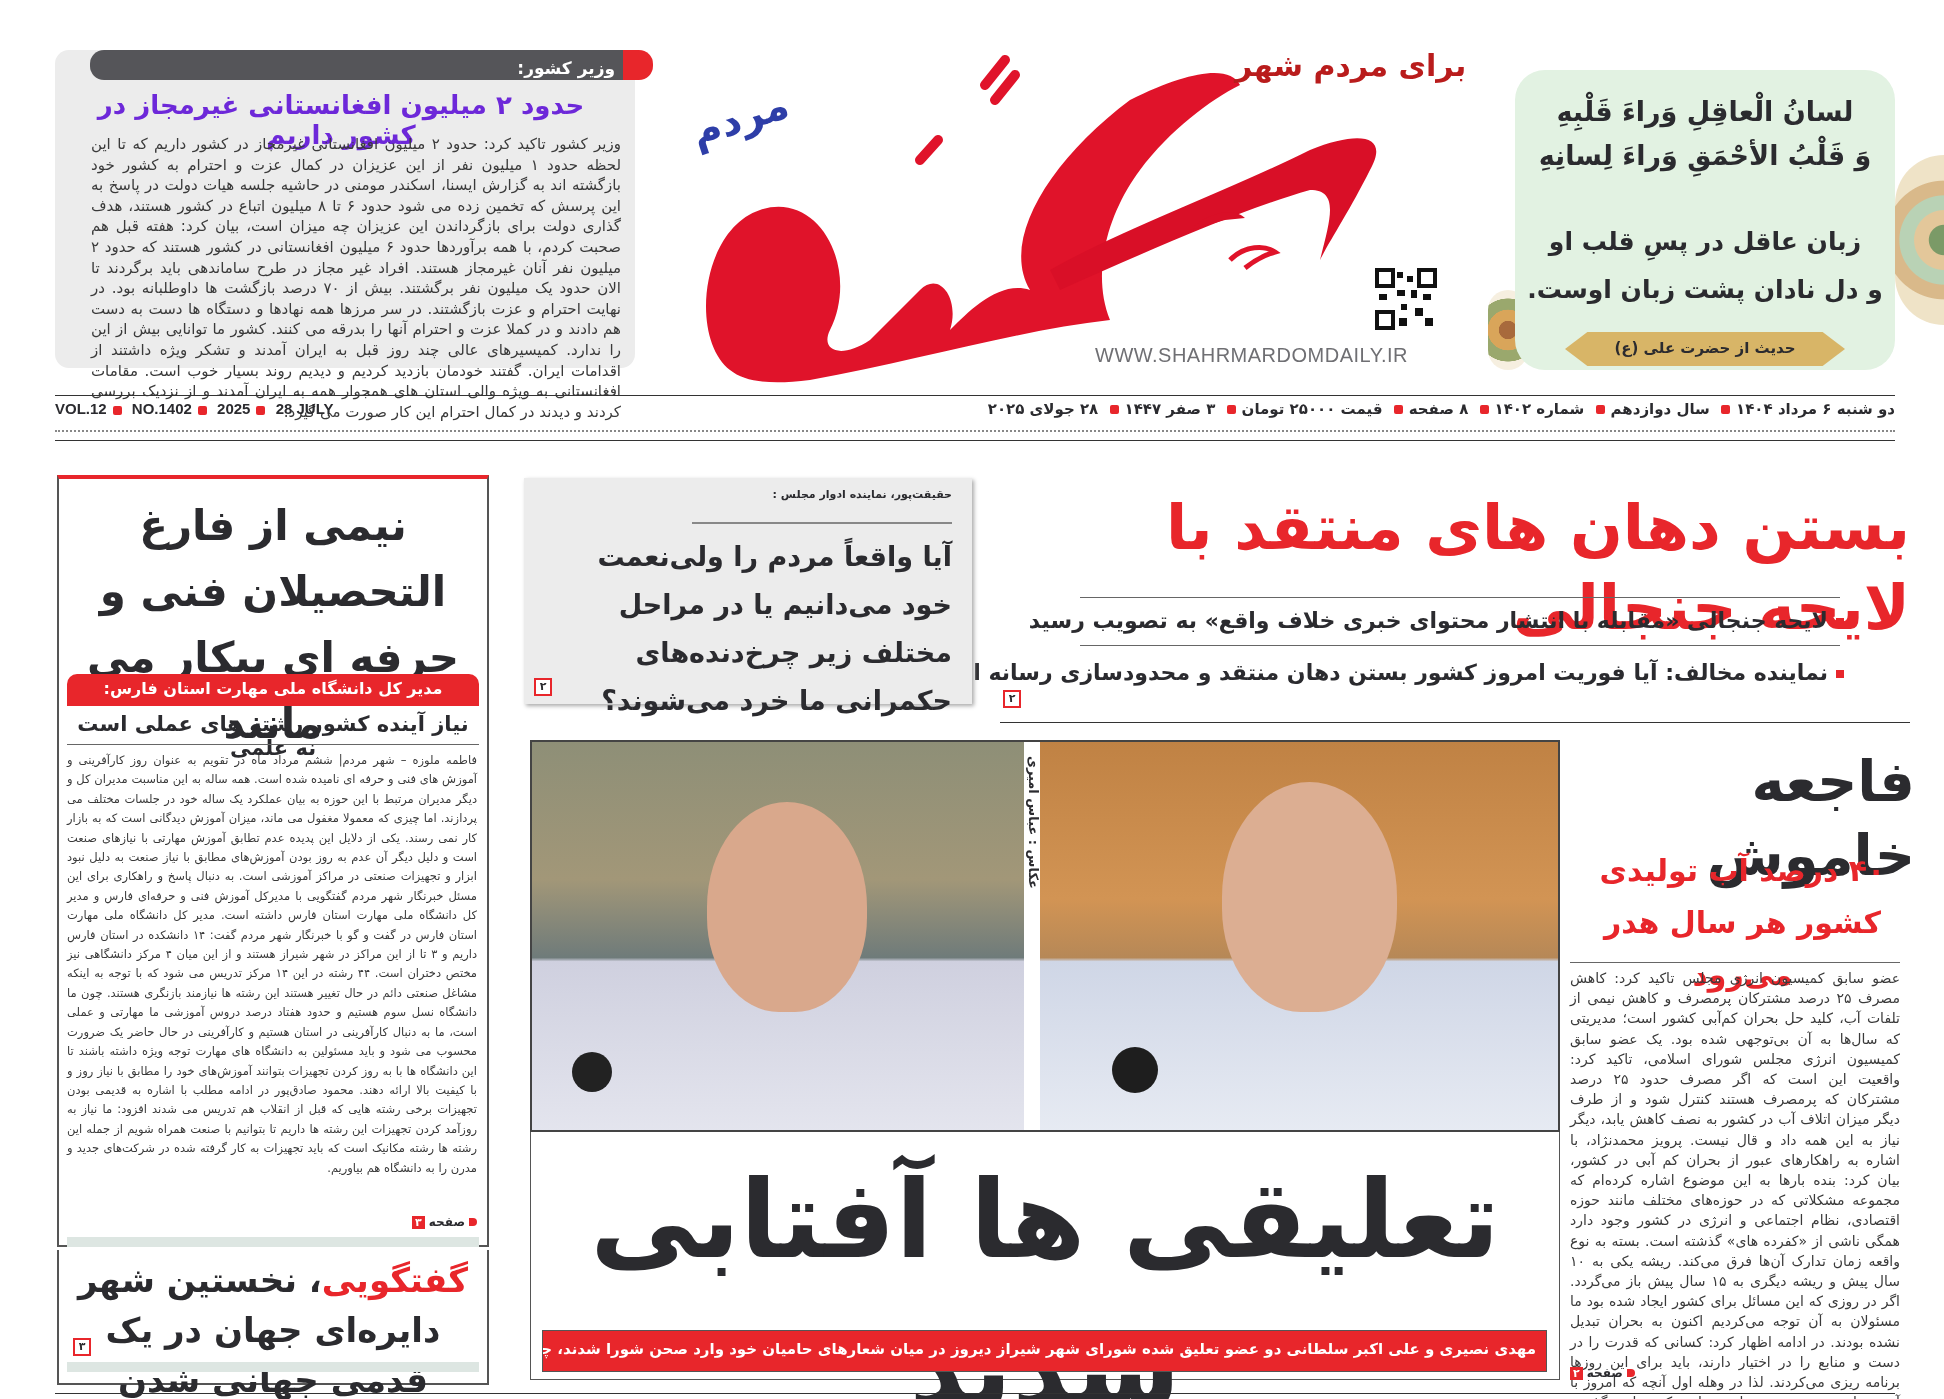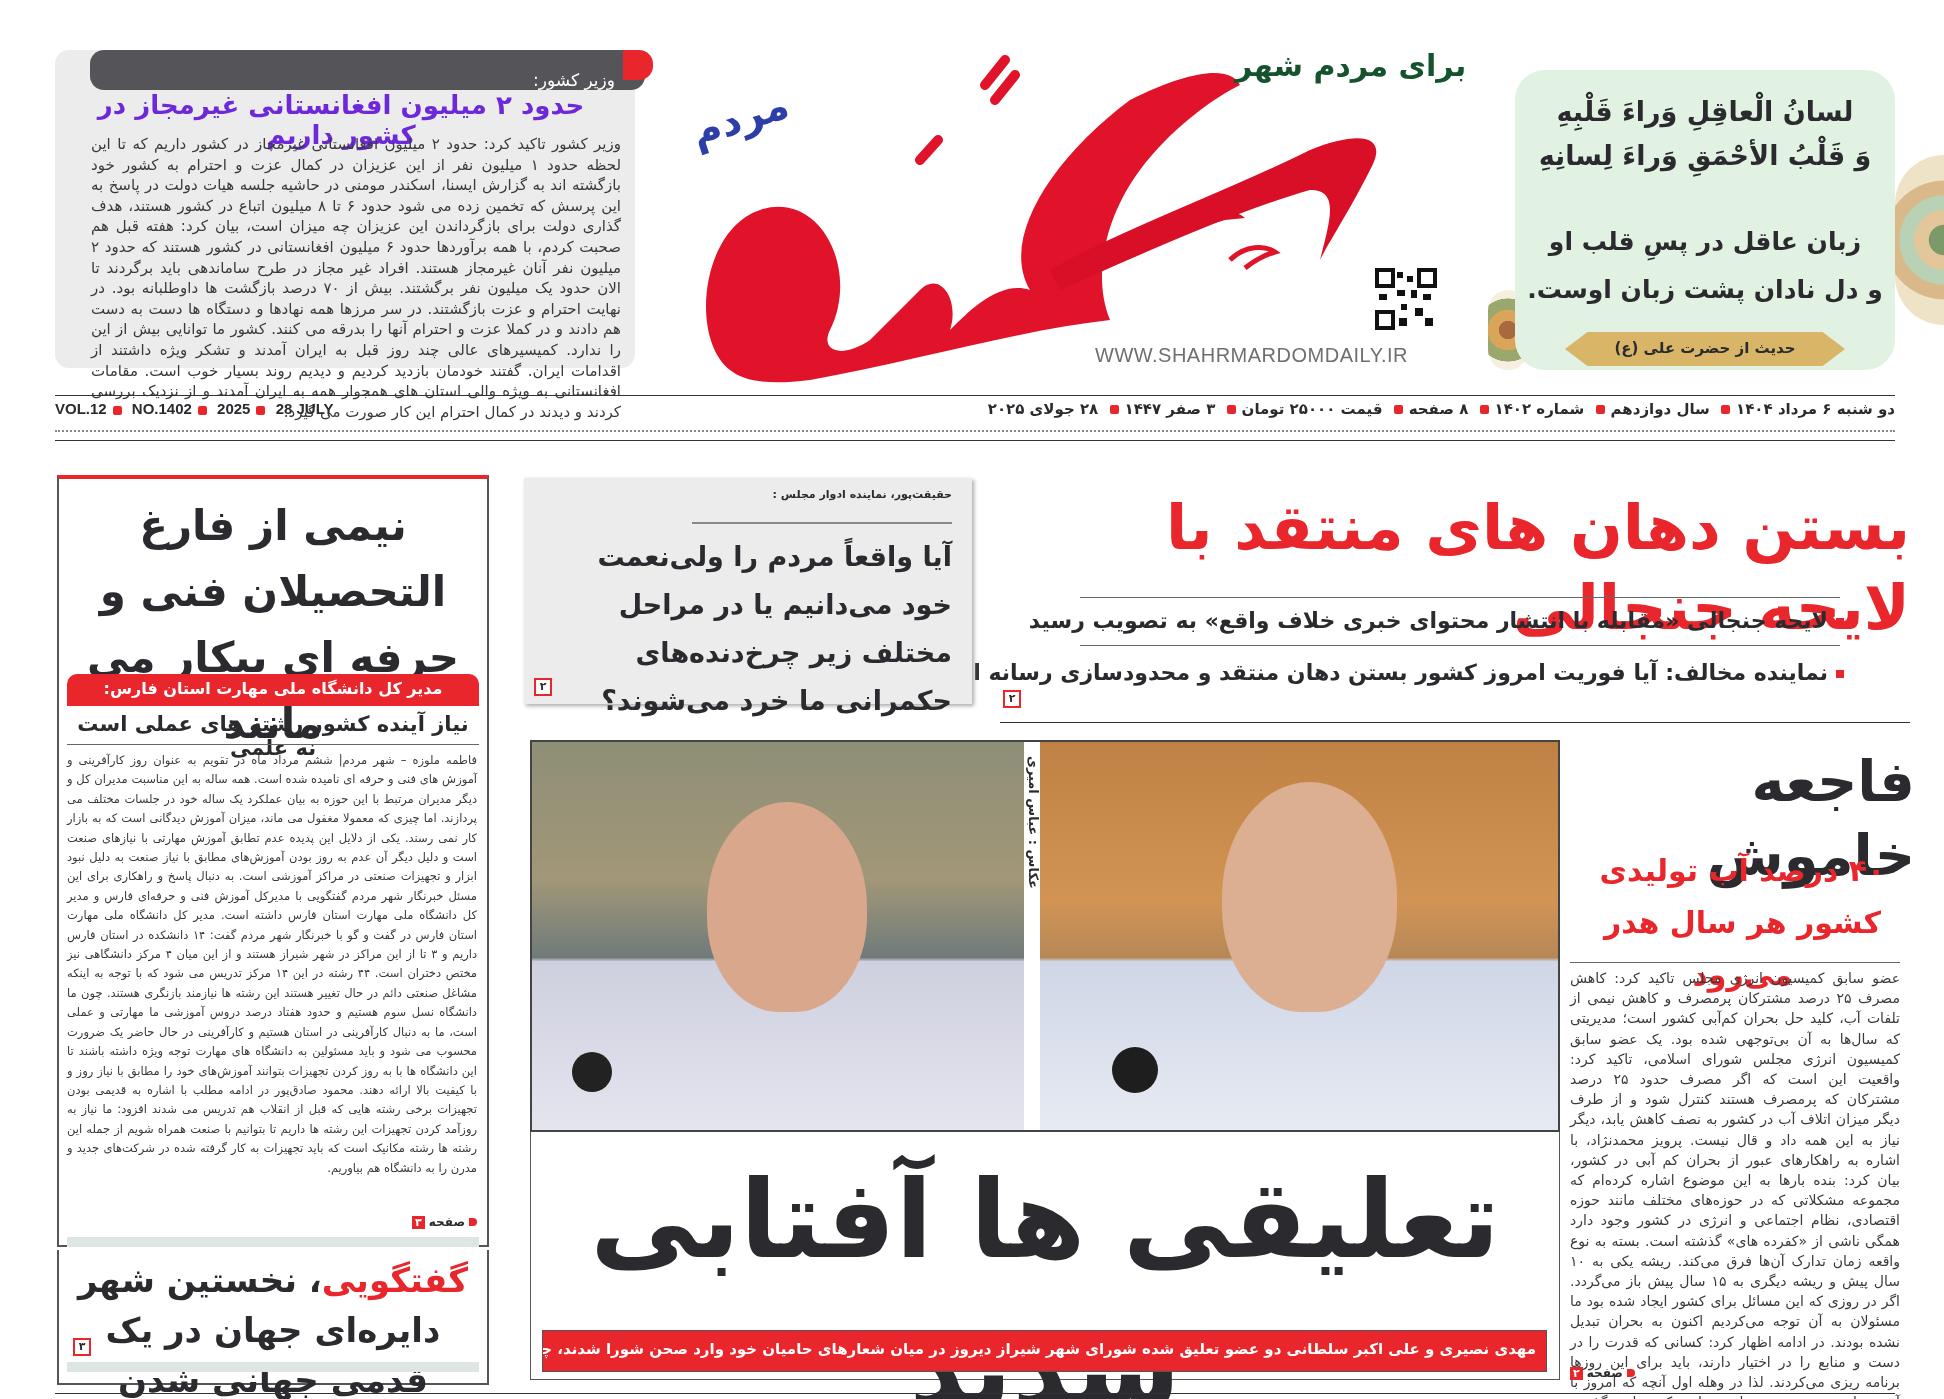--- a/index.html
+++ b/index.html
@@ -2,27 +2,27 @@
 <html lang="fa" dir="rtl"><head>
 <meta charset="utf-8">
 <style>
   * { box-sizing: border-box; margin: 0; padding: 0; }
   html, body { width: 1944px; height: 1399px; background: #ffffff; overflow: hidden; }
   body { font-family: "DejaVu Sans", sans-serif; color: #2b2b2f; position: relative; direction: rtl; }
   .abs { position: absolute; }
 
   
   .top-news { left: 55px; top: 50px; width: 580px; height: 318px; background: #ececec; border-radius: 14px; }
-  .top-news .kicker { position: absolute; left: 35px; top: 0; width: 555px; height: 30px; background: #555559; color: #fff; border-radius: 14px 14px 14px 14px; font-size: 17px; font-weight: normal; padding: 20px 30px; text-align: right; }
+  .top-news .kicker { position: absolute; left: 35px; top: 0; width: 555px; height: 30px; background: #555559; color: #fff; border-radius: 14px 14px 14px 14px; font-size: 17px; font-weight: bold; padding: 8px 30px; text-align: right; }
   .top-news .kicker::after { content: ""; position: absolute; right: -8px; top: 0; width: 30px; height: 30px; background: #e8262b; border-radius: 0 14px 14px 0; }
   .top-news h2 { position: absolute; left: 10px; right: 18px; top: 40px; font-size: 26px; font-weight: bold; text-align: center; color: #6d28d9; }
   .top-news .body { position: absolute; left: 12px; right: 14px; top: 84px; font-size: 15px; line-height: 20.6px; text-align: justify; color: #3a3a3a; margin-left: 24px; }
 
   .logo { left: 670px; top: 40px; width: 830px; height: 350px; }
-  .slogan { left: 1235px; top: 48px; font-size: 30px; font-weight: bold; color: #14532d; }
+  .slogan { left: 1235px; top: 48px; font-size: 30px; font-weight: bold; color: #b91c1c; }
   .qr { left: 1375px; top: 268px; width: 62px; height: 62px; }
   .site-url { left: 1095px; top: 344px; font-family: "Liberation Sans", sans-serif; font-size: 20px; color: #6f6f73; letter-spacing: 0.5px; direction: ltr; }
 
   .hadith { left: 1515px; top: 70px; width: 380px; height: 300px; background: #e2f2e2; border-radius: 30px; }
   .hadith .arabic { position: absolute; left: 0; right: 0; top: 20px; text-align: center; font-size: 27px; font-weight: bold; line-height: 44px; color: #2b2b2f; }
   .hadith .persian { position: absolute; left: 0; right: 0; top: 148px; text-align: center; font-size: 25px; font-weight: bold; line-height: 48px; color: #2b2b2f; }
   .hadith .source { position: absolute; left: 50px; width: 280px; top: 262px; height: 34px; background: #d8b567; clip-path: polygon(8% 0, 92% 0, 100% 50%, 92% 100%, 8% 100%, 0 50%); text-align: center; font-size: 15px; font-weight: bold; padding-top: 7px; color: #2b2b2f; }
   .ornament-right { left: 1895px; top: 155px; width: 49px; height: 170px; border-radius: 85px 0 0 85px; background: radial-gradient(circle at 100% 50%, #7b9a67 0 15%, #e3c79a 16% 30%, #b9d2b5 31% 45%, #d9b98a 46% 60%, #efe3c7 61% 100%); }
   .ornament-left { left: 1488px; top: 290px; width: 40px; height: 80px; border-radius: 20px; background: radial-gradient(circle, #a86a3c 0 20%, #d9a55a 21% 45%, #9aa86d 46% 70%, #f6efe0 71% 100%); }
 

